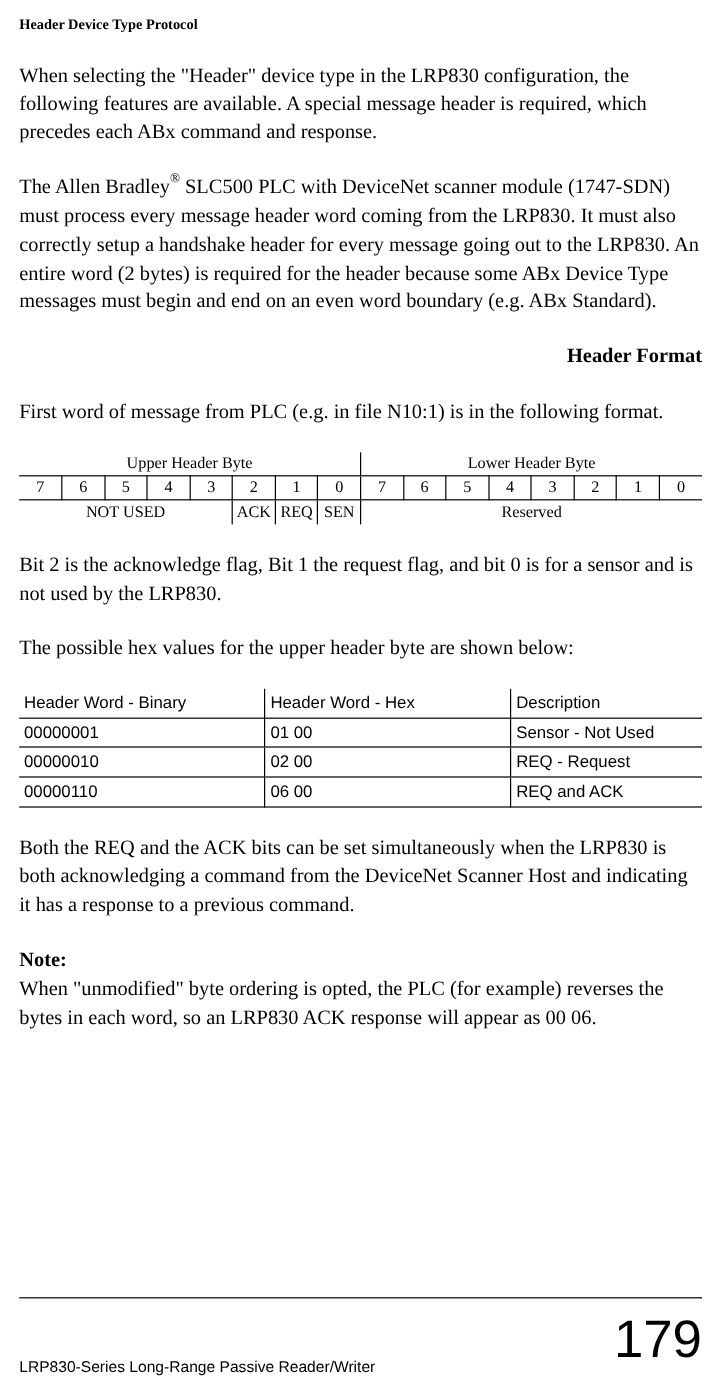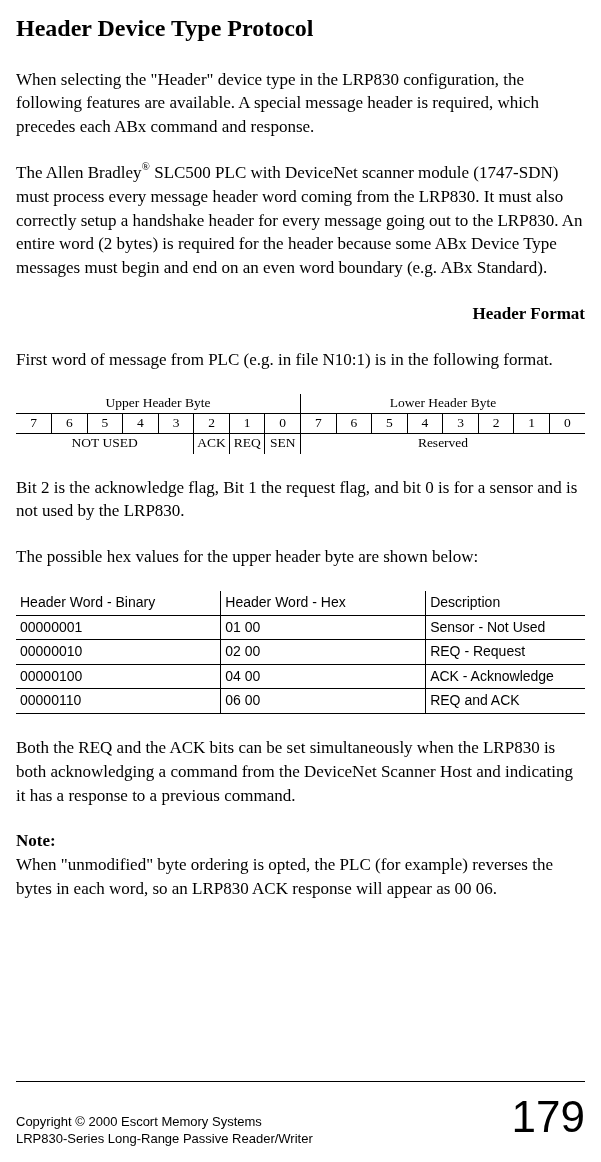--- a/index.html
+++ b/index.html
@@ -13,21 +13,21 @@
       color: #000;
       width: 601px;
       height: 1162px;
       padding: 12px 16px 12px 16px;
       position: relative;
       font-size: 17px;
       line-height: 1.4;
     }
     .section-title {
       font-weight: bold;
-      font-size: 24px;
+      font-size: 12px;
       margin-bottom: 22px;
     }
     .sub-title {
       font-weight: bold;
       font-size: 17px;
       margin-top: 22px;
       margin-bottom: 22px;
       font-family: "Times New Roman", Times, serif;
       text-align: right;
     }
@@ -211,36 +211,30 @@
     <td>00000001</td>
     <td>01 00</td>
     <td>Sensor  - Not Used</td>
   </tr>
   <tr>
     <td>00000010</td>
     <td>02 00</td>
     <td>REQ - Request</td>
   </tr>
   <tr>
-    <td>00000100</td>
-    <td>04 00</td>
-    <td>ACK - Acknowledge</td>
-  </tr>
-  <tr>
     <td>00000110</td>
     <td>06 00</td>
     <td>REQ and ACK</td>
   </tr>
 </tbody>
   </table>
 
 <div class="para">Both the REQ and the ACK bits can be set simultaneously when the LRP830 is both acknowledging a command from the DeviceNet Scanner Host and indicating it has a response to a previous command.</div>
 
 <div class="note-label">Note:</div>
 <div class="para">When "unmodified" byte ordering is opted, the PLC (for example) reverses the bytes in each word, so an LRP830 ACK response will appear as 00 06.</div>
 
 <div class="footer">
   <div class="footer-left">
-    <div>Copyright © 2000 Escort Memory Systems</div>
     <div>LRP830-Series Long-Range Passive Reader/Writer</div>
   </div>
   <div class="footer-right">179</div>
 </div>
 
 </body></html>

